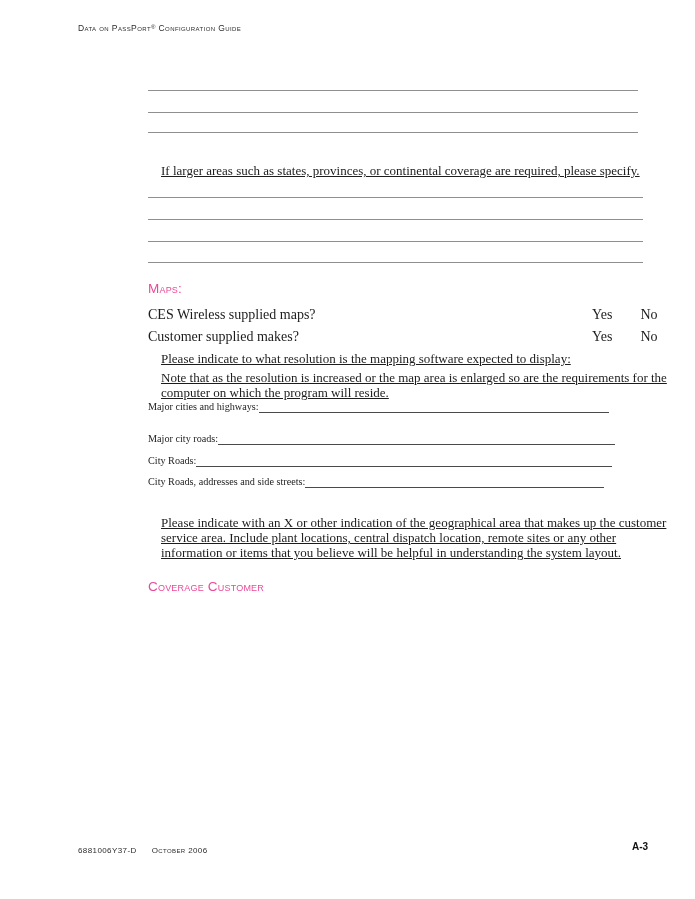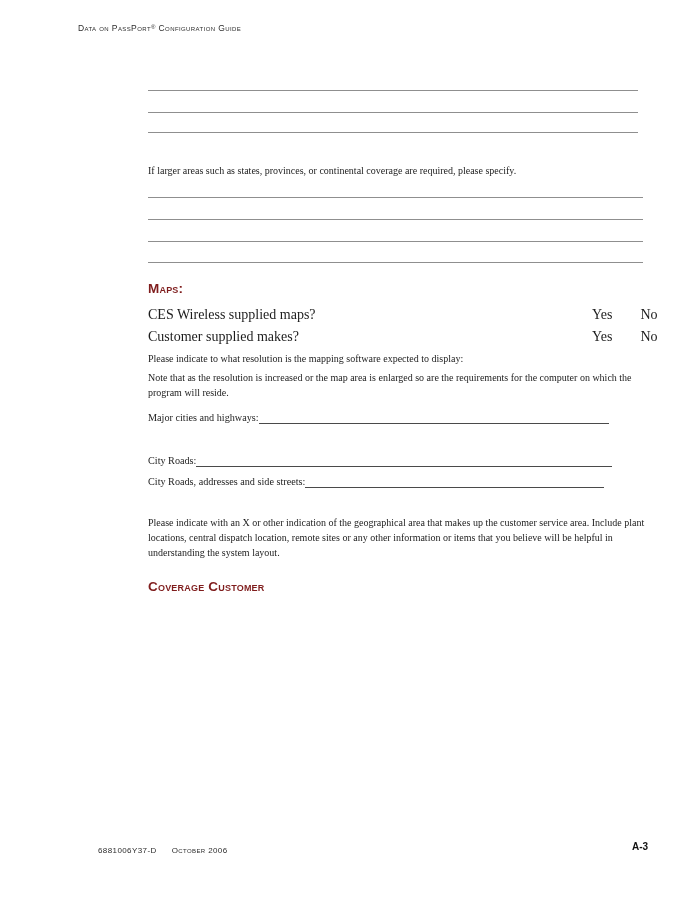--- a/index.html
+++ b/index.html
@@ -30,21 +30,20 @@
     left: 78px;
     top: 846px;
     display: flex;
     gap: 15px;
     font-family: "Liberation Sans", sans-serif;
     font-size: 8px;
     font-variant: small-caps;
     letter-spacing: 0.4px;
     color: #2d2d2d;
     white-space: nowrap;
-    margin-left: 20px;
   }
   .page-number {
     position: absolute;
     left: 632px;
     top: 841px;
     font-family: "Liberation Sans", sans-serif;
     font-weight: bold;
     font-size: 10px;
     color: #111;
   }
@@ -53,35 +52,36 @@
     position: absolute;
     left: 148px;
     height: 0;
     border-top: 1.4px solid #8f8f8f;
   }
   .rule.w1 { width: 490px; }
   .rule.w2 { width: 495px; }
   
   .para {
     position: absolute;
-    left: 148px;
+    left: 161px;
     width: 508px;
-    font-size: 10px;
+    font-size: 13px;
     line-height: 15px;
+    text-decoration: underline;
   }
   
   .heading {
     position: absolute;
     left: 148px;
     font-family: "Liberation Sans", sans-serif;
-    font-weight: bold;
+    font-weight: normal;
     font-variant: small-caps;
     font-size: 13.5px;
     letter-spacing: 0.2px;
-    color: #7f1d1d;
+    color: #ec4899;
     white-space: nowrap;
   }
   
   .qrow {
     position: absolute;
     left: 148px;
     width: 505px;
     height: 14px;
     font-size: 14px;
     line-height: 14px;
@@ -145,22 +145,26 @@
     <span class="options">
       <span>Yes</span>
       <span>No</span>
     </span>
   </div>
 
   <div class="para" style="top:351px">Please indicate to what resolution is the mapping software expected to display:</div>
 
   <div class="para" style="top:370px">Note that as the resolution is increased or the map area is enlarged so are the requirements for the computer on which the program will reside.</div>
 
-  <div class="field-row" style="top:411px; width:461px">
+  <div class="field-row" style="top:400px; width:461px">
     <span>Major cities and highways:</span>
+    <span class="uline"></span>
+  </div>
+  <div class="field-row" style="top:432px; width:467px">
+    <span>Major city roads:</span>
     <span class="uline"></span>
   </div>
   <div class="field-row" style="top:454px; width:464px">
     <span>City Roads:</span>
     <span class="uline"></span>
   </div>
   <div class="field-row" style="top:475px; width:456px">
     <span>City Roads, addresses and side streets:</span>
     <span class="uline"></span>
   </div>

